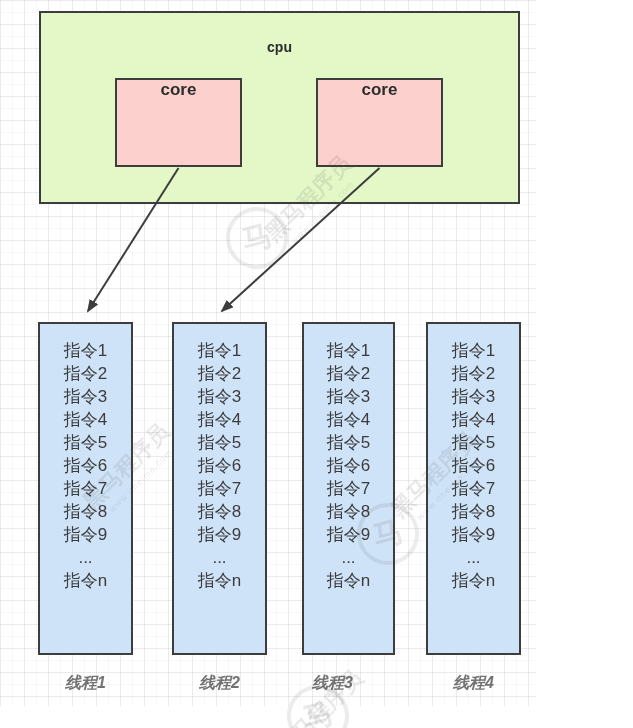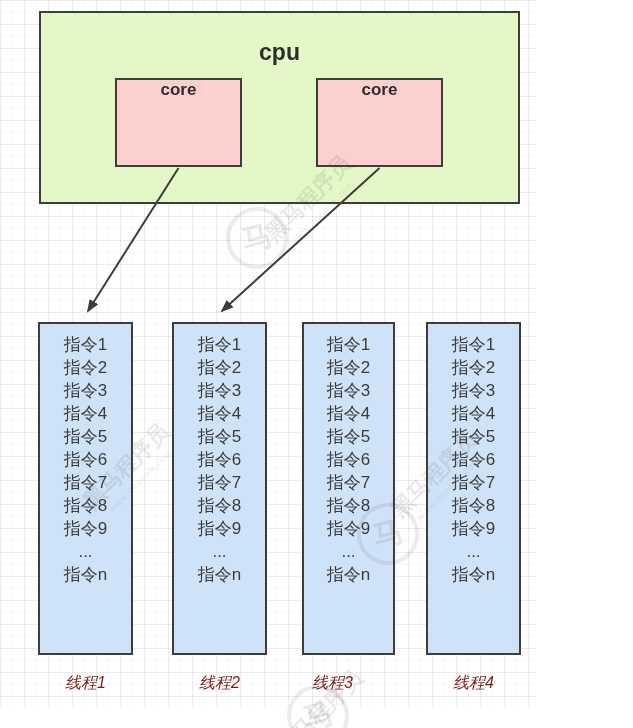--- a/index.html
+++ b/index.html
@@ -13,38 +13,38 @@
     position:absolute; left:0; top:0; width:536px; height:706px;
     background-image:
       linear-gradient(to right, rgba(0,0,0,0.050) 1px, transparent 1px),
       linear-gradient(to bottom, rgba(0,0,0,0.050) 1px, transparent 1px),
       linear-gradient(to right, rgba(0,0,0,0.026) 1px, transparent 1px),
       linear-gradient(to bottom, rgba(0,0,0,0.026) 1px, transparent 1px);
     background-size:24px 24px, 24px 24px, 12px 12px, 12px 12px;
   }
   .shape { position:absolute; box-sizing:border-box; border:2px solid #3d3d3d; }
   .cpu-box { left:39px; top:11px; width:481px; height:193px; background:#e3f8c6; }
-  .cpu-label { margin-top:26px; text-align:center; font-weight:bold; font-size:23px; color:#2d2d2d; }
+  .cpu-label { margin-top:26px; text-align:center; font-weight:bold; font-size:14px; color:#2d2d2d; }
   .core-box { width:127px; height:89px; background:#fbd0cd; display:flex; align-items:flex-start; justify-content:center; }
   .core-label { font-weight:bold; font-size:17px; color:#2d2d2d; }
   .core-1 { left:115px; top:78px; }
   .core-2 { left:316px; top:78px; }
 
   svg.arrow-layer { position:absolute; left:0; top:0; width:633px; height:728px; pointer-events:none; }
 
   .thread-box { top:322px; height:333px; background:#cfe3f8; text-align:center;
-                padding-top:9px; font-size:17px; line-height:23px; color:#3c3c3c; }
+                padding-top:15px; font-size:17px; line-height:23px; color:#3c3c3c; }
   .thread-box .ins { height:23px; }
   .thread-1 { left:38px;  width:95px; }
   .thread-2 { left:172px; width:95px; }
   .thread-3 { left:302px; width:93px; }
   .thread-4 { left:426px; width:95px; }
 
   .thread-label { position:absolute; top:673px; text-align:center;
-                  font-weight:normal; font-style:italic; font-size:16px; color:#7f1d1d; }
+                  font-weight:bold; font-style:italic; font-size:16px; color:#737373; }
   .tl-1 { left:38px;  width:95px; }
   .tl-2 { left:172px; width:95px; }
   .tl-3 { left:286px; width:93px; }
   .tl-4 { left:426px; width:95px; }
 
   
   .wm { position:absolute; pointer-events:none; color:rgba(70,70,70,0.12); }
   .wm-text { width:140px; transform:rotate(-45deg); text-align:center;
              font-weight:bold; font-size:22px; white-space:nowrap; }
   .wm-text .url { display:block; font-size:9px; font-weight:normal; letter-spacing:1px;

